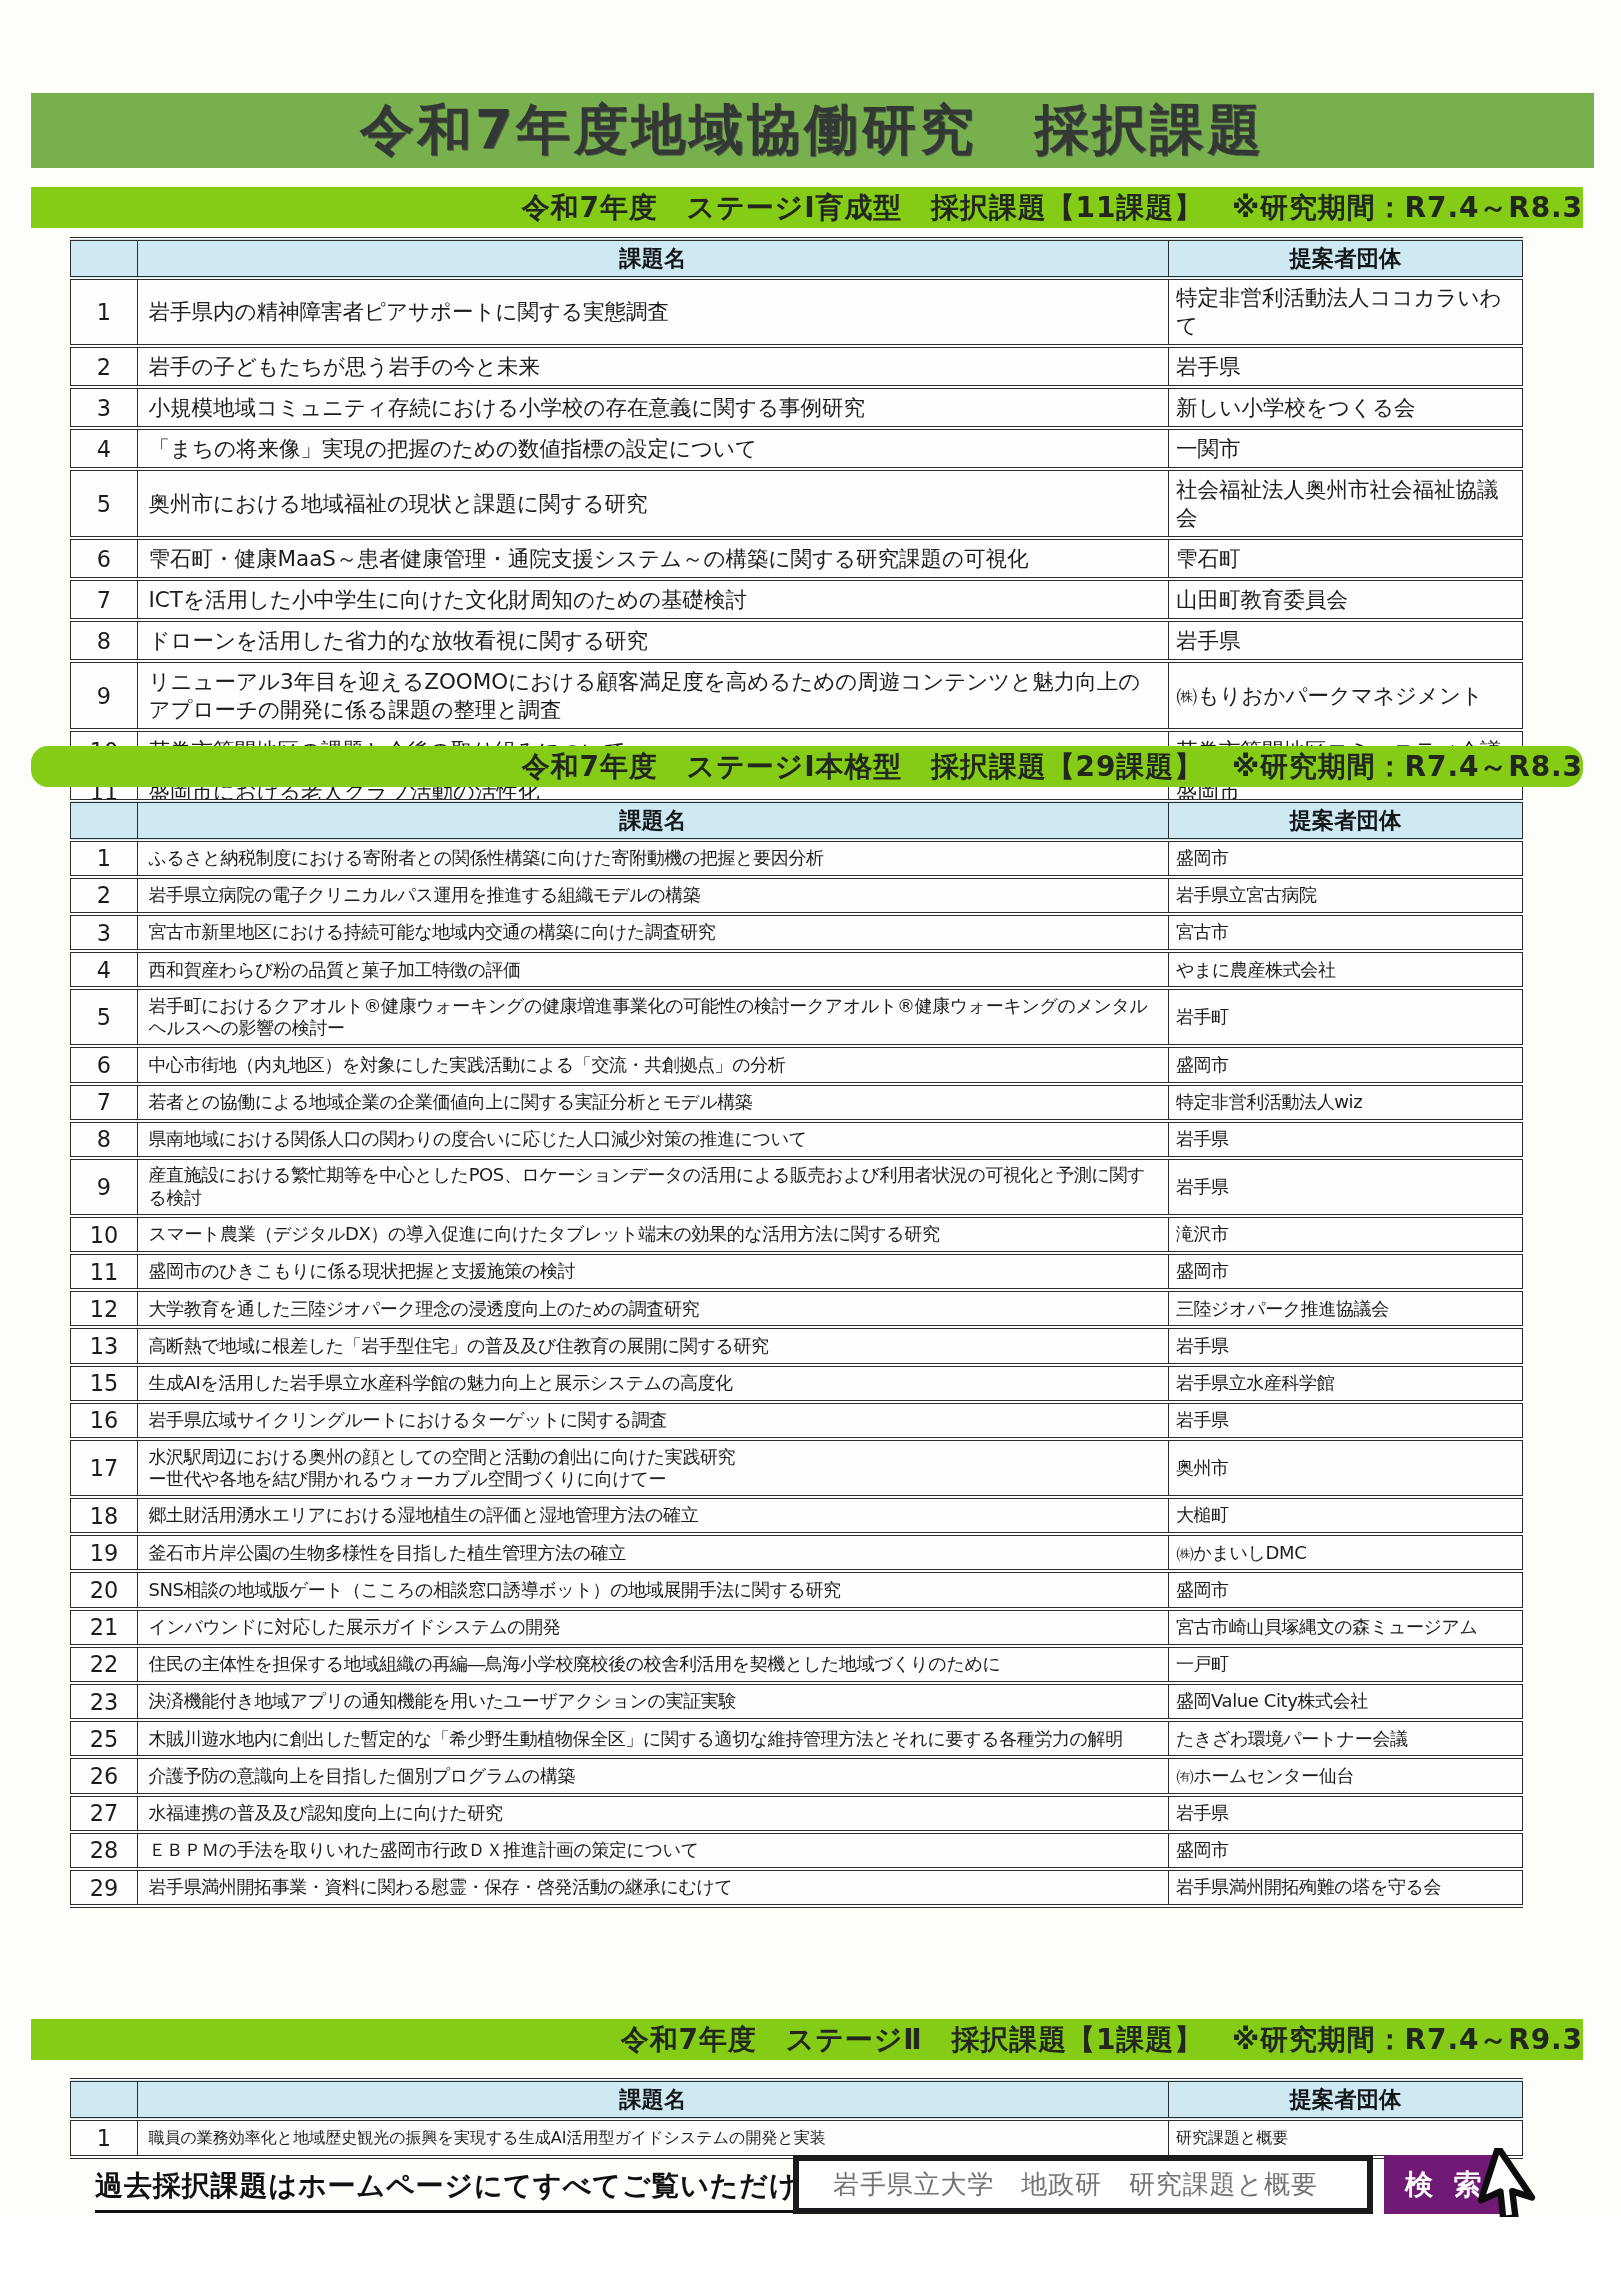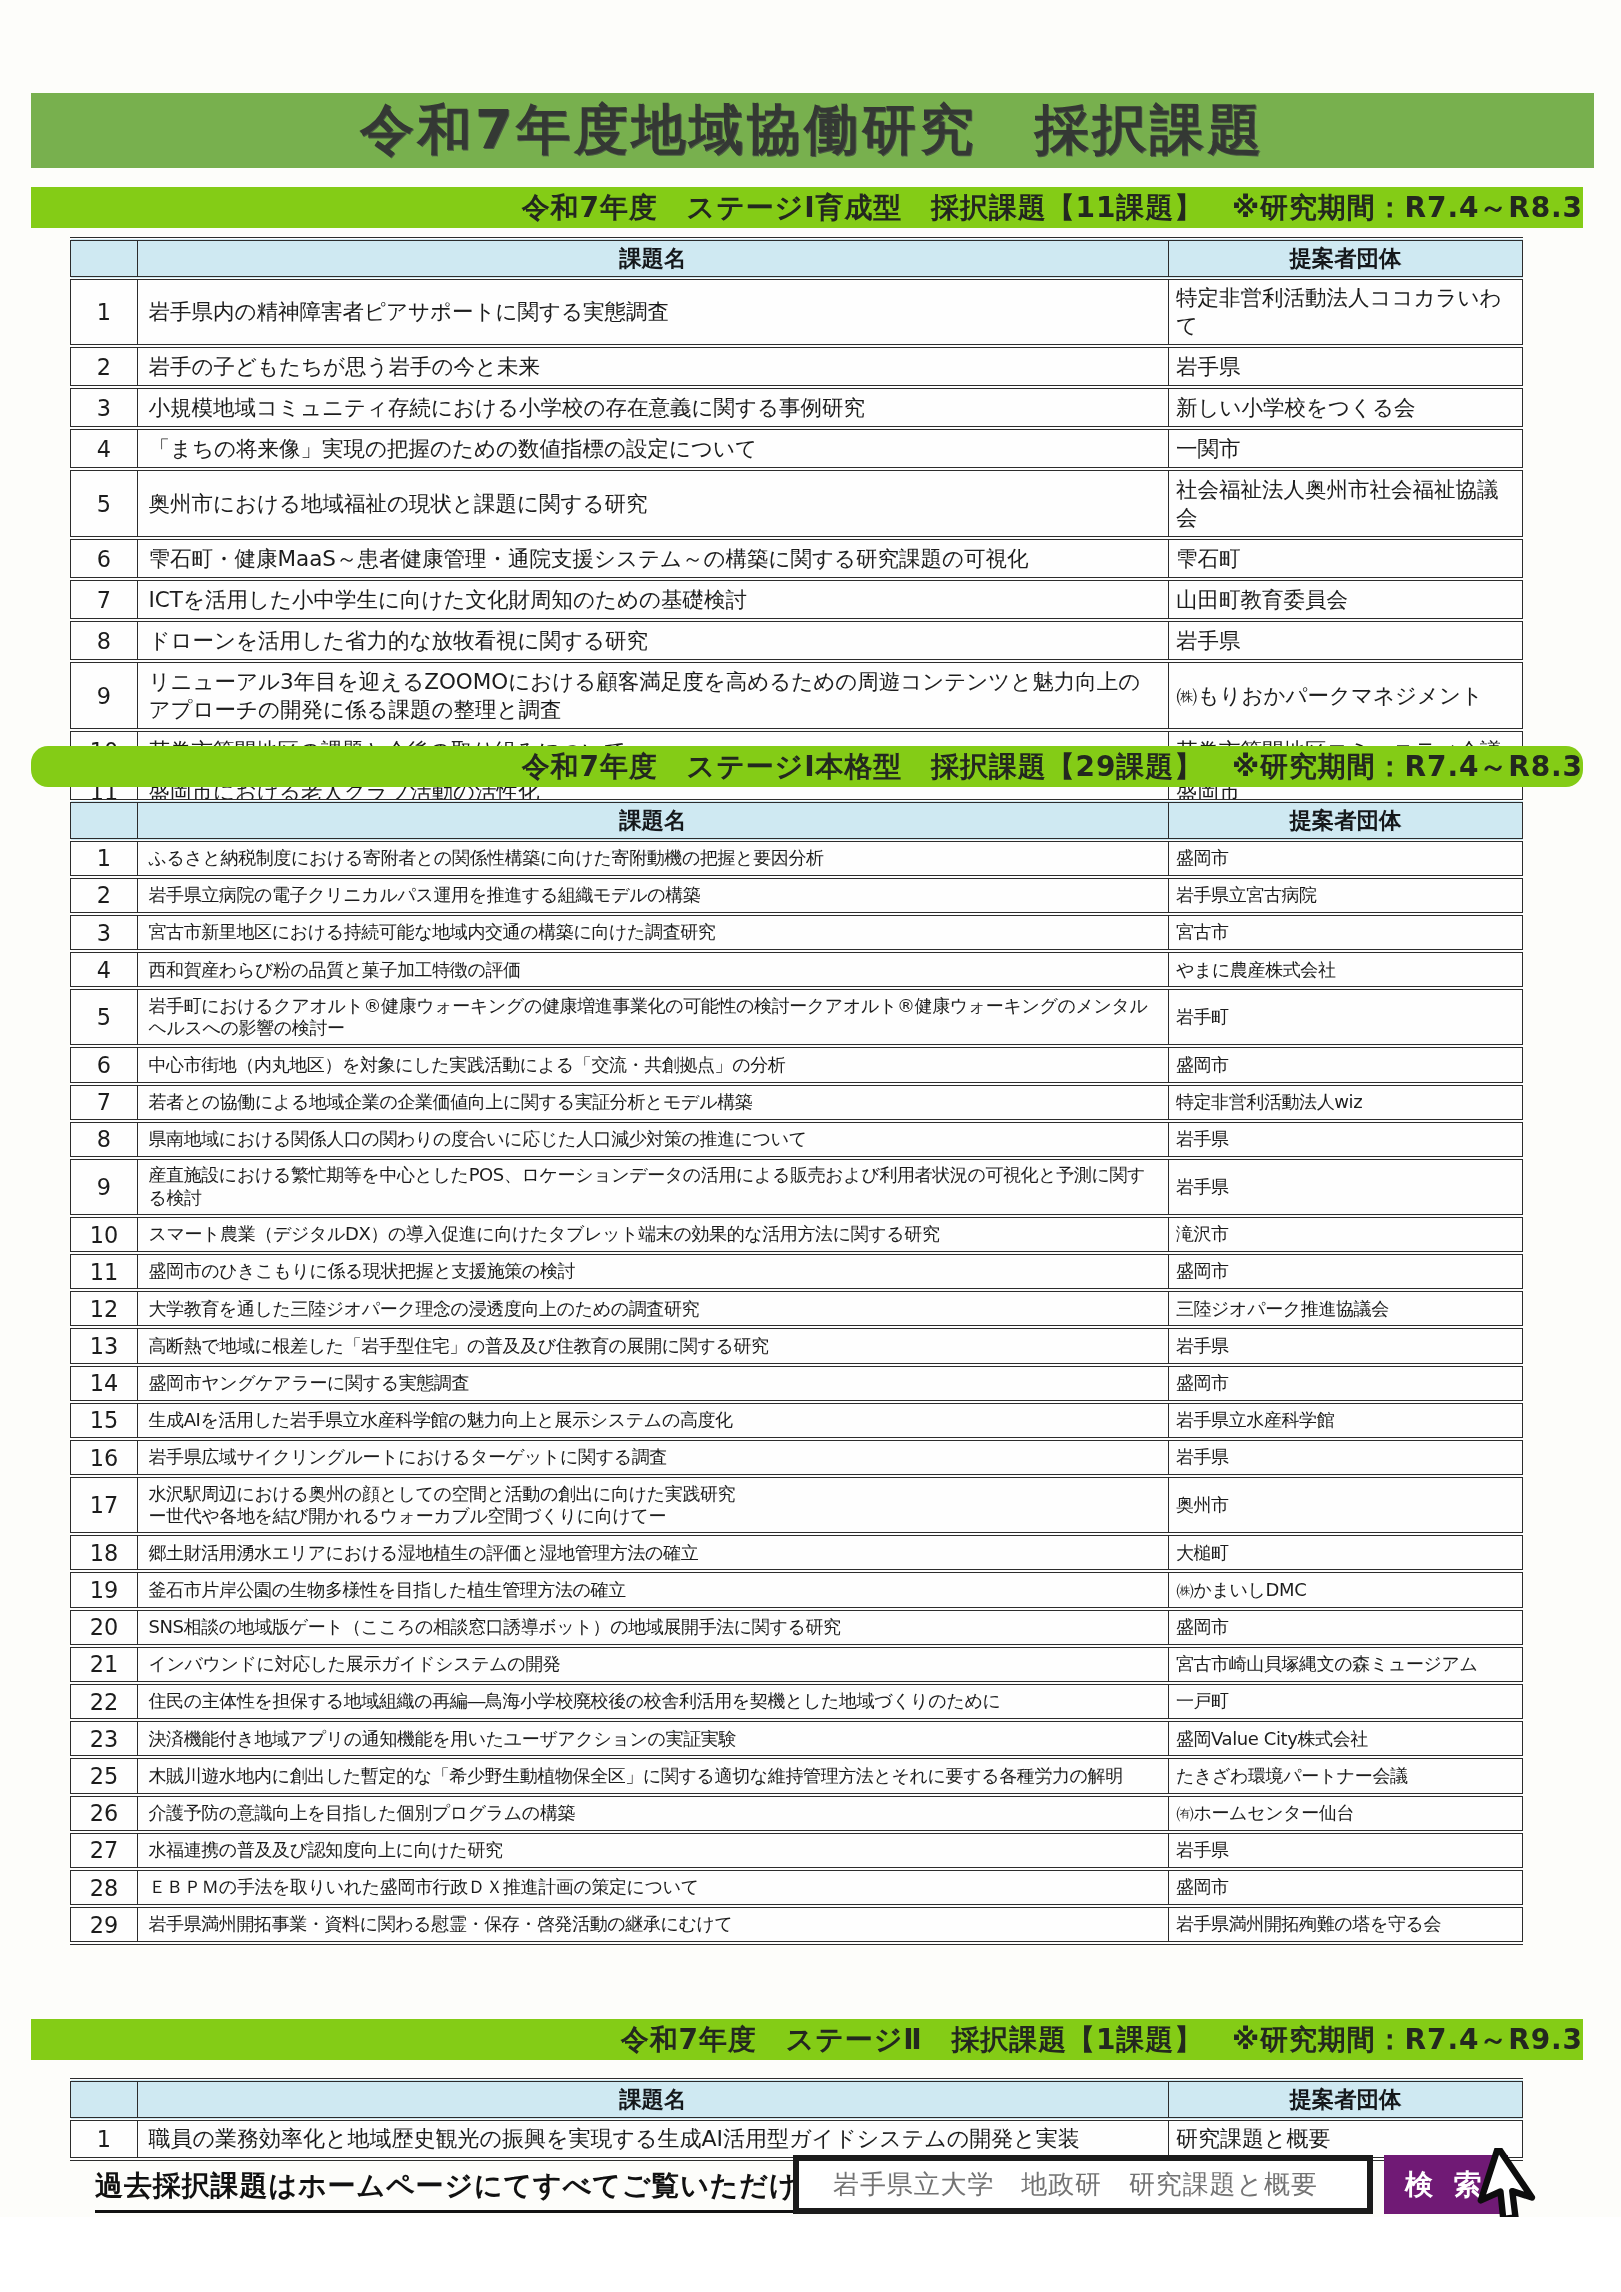--- a/index.html
+++ b/index.html
@@ -44,21 +44,21 @@
   }
   .topics thead th {
     background:#cfe9f2; font-size:22.4px; font-weight:700; text-align:center;
     height:38px; padding:1.8px 5.4px; color:#15181b;
   }
   .topics td.cell-num  { text-align:center; font-size:22.4px; padding:3.6px 1.8px; }
   .topics td.cell-title{ text-align:left; padding:4.5px 10.7px; white-space:pre-line; }
   .topics td.cell-org  { text-align:left; padding:4.5px 7.2px; }
   #table1 td.cell-title, #table1 td.cell-org { font-size:21.5px; line-height:1.3; height:41px; }
   #table2 td.cell-title, #table2 td.cell-org { font-size:18px; line-height:1.25; height:36px; letter-spacing:-0.4px;margin-left:12px; }
-  #table3 td.cell-title, #table3 td.cell-org { font-size:22px; line-height:1.25; height:38px; }
+  #table3 td.cell-title, #table3 td.cell-org { font-size:16px; line-height:1.25; height:38px; }
   
   .footer-note {
     position:absolute; left:95px; top:2167px;
     font-size:28px; font-weight:900; color:#111;
     border-bottom:3.6px solid #111; padding-bottom:5.4px; letter-spacing:0.9px;
   }
   .search-box {
     position:absolute; left:793px; top:2155px; width:580px; height:59px;
     background:#fff; border:6.3px solid #1b1b1b; box-sizing:border-box;
     display:flex; align-items:center; padding-left:34px;
@@ -232,25 +232,20 @@
           <td class="cell-num">12</td>
           <td class="cell-title">大学教育を通した三陸ジオパーク理念の浸透度向上のための調査研究</td>
           <td class="cell-org">三陸ジオパーク推進協議会</td>
         </tr>
         <tr>
           <td class="cell-num">13</td>
           <td class="cell-title">高断熱で地域に根差した「岩手型住宅」の普及及び住教育の展開に関する研究</td>
           <td class="cell-org">岩手県</td>
         </tr>
         <tr>
-          <td class="cell-num">14</td>
-          <td class="cell-title">盛岡市ヤングケアラーに関する実態調査</td>
-          <td class="cell-org">盛岡市</td>
-        </tr>
-        <tr>
           <td class="cell-num">15</td>
           <td class="cell-title">生成AIを活用した岩手県立水産科学館の魅力向上と展示システムの高度化</td>
           <td class="cell-org">岩手県立水産科学館</td>
         </tr>
         <tr>
           <td class="cell-num">16</td>
           <td class="cell-title">岩手県広域サイクリングルートにおけるターゲットに関する調査</td>
           <td class="cell-org">岩手県</td>
         </tr>
         <tr>

